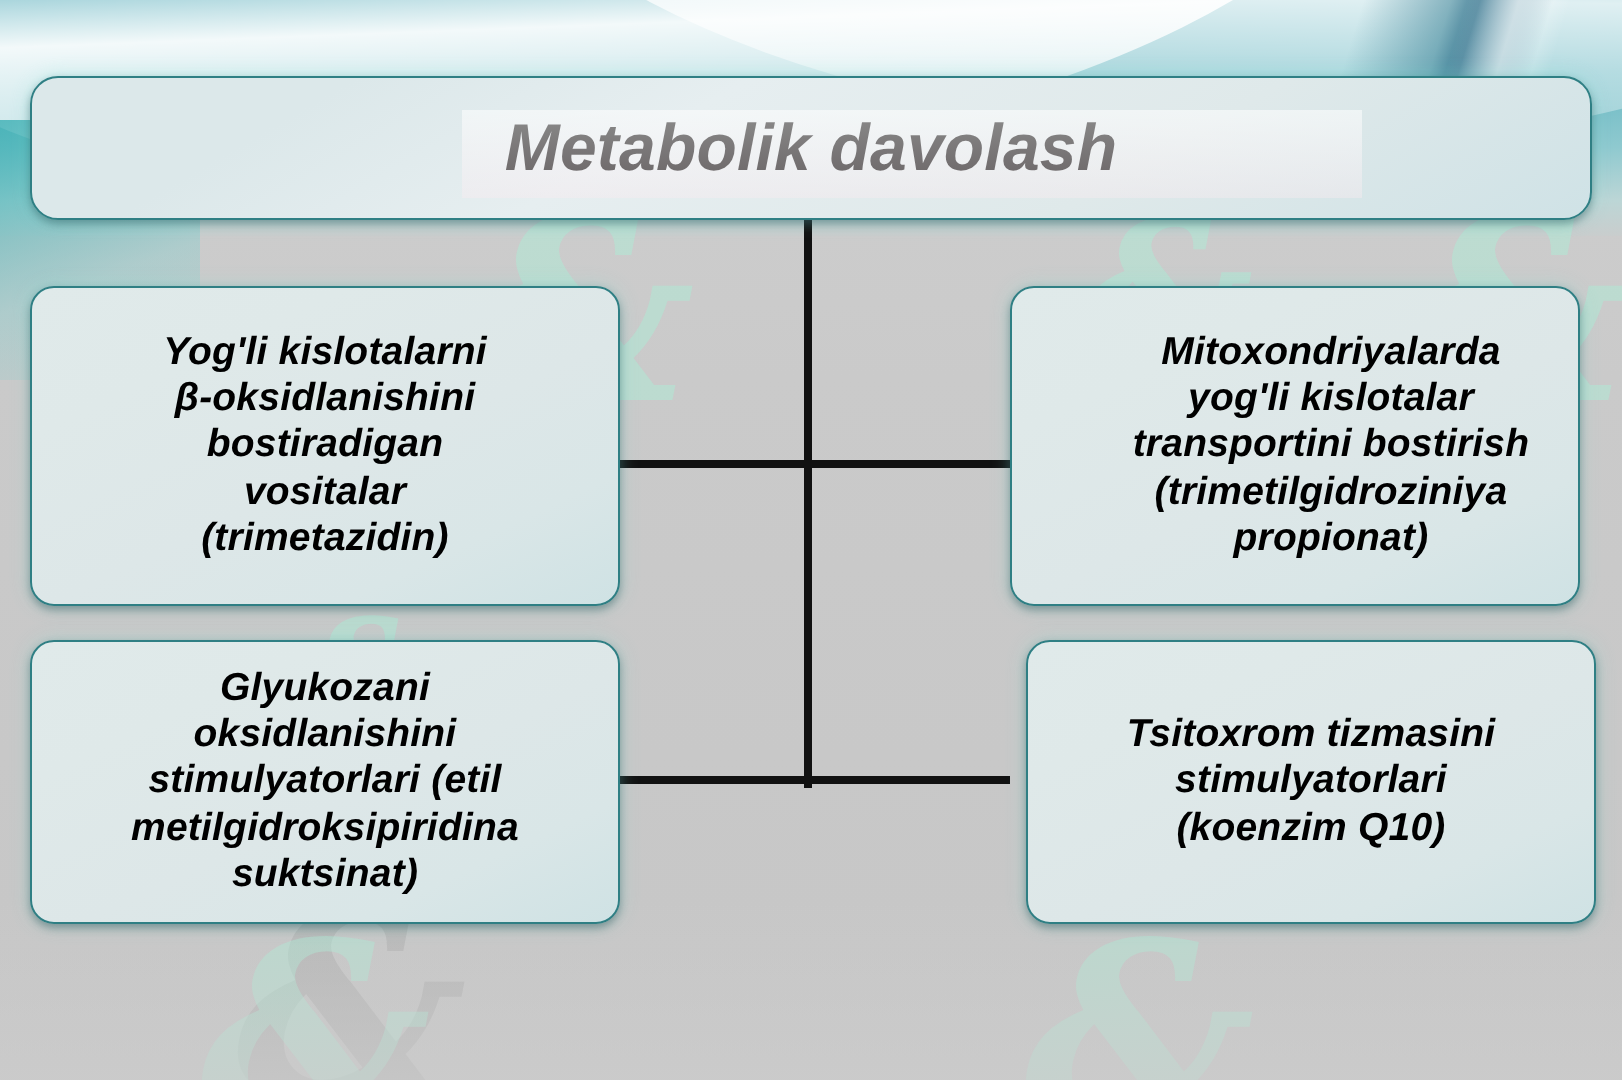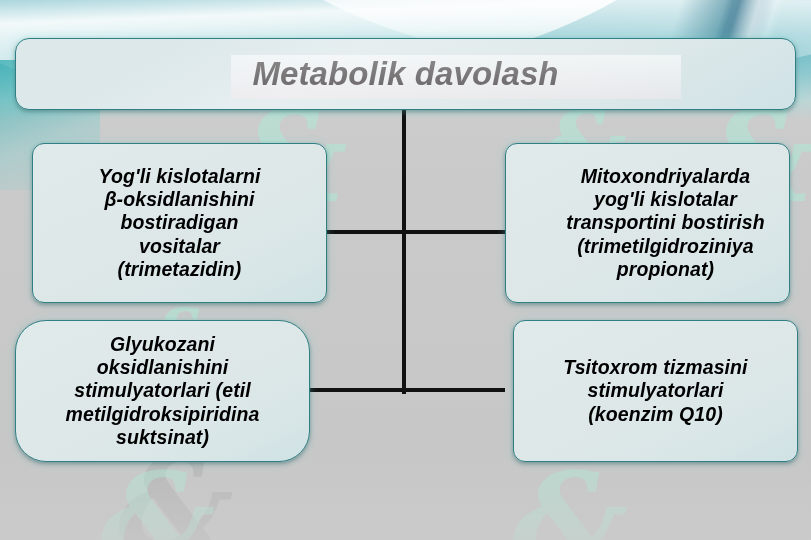--- a/index.html
+++ b/index.html
@@ -125,23 +125,23 @@
   }
   .title-band {
     position: absolute;
     left: 215px; top: 16px;
     width: 450px; height: 44px;
     background: linear-gradient(180deg, rgba(255,255,255,0.55), rgba(250,235,240,0.40));
     pointer-events: none;
   }
 
   
-  #box-tl { left: 15px;  top: 143px; width: 295px; height: 160px; margin-left: 17px; }
+  #box-tl { left: 15px;  top: 143px; width: 295px; height: 160px; }
   #box-tr { left: 505px; top: 143px; width: 285px; height: 160px; padding-left: 36px; }
-  #box-bl { left: 15px;  top: 320px; width: 295px; height: 142px; border-radius: 31px; }
+  #box-bl { left: 15px;  top: 320px; width: 295px; height: 142px; }
   #box-br { left: 513px; top: 320px; width: 285px; height: 142px; }
 
   #box-tl .node-text,
   #box-tr .node-text,
   #box-bl .node-text,
   #box-br .node-text {
     font-size: 19.5px;
     line-height: 1.20;
     padding: 0 8px;
   }

